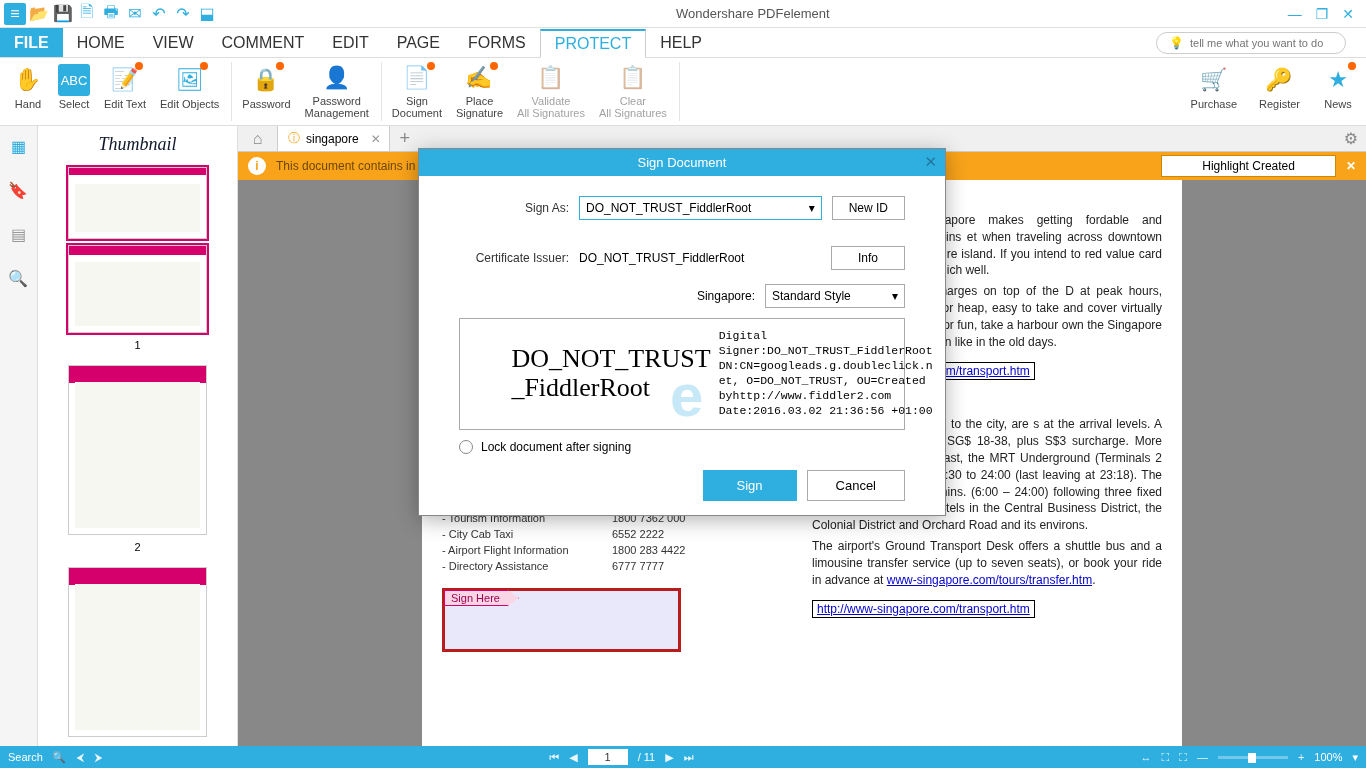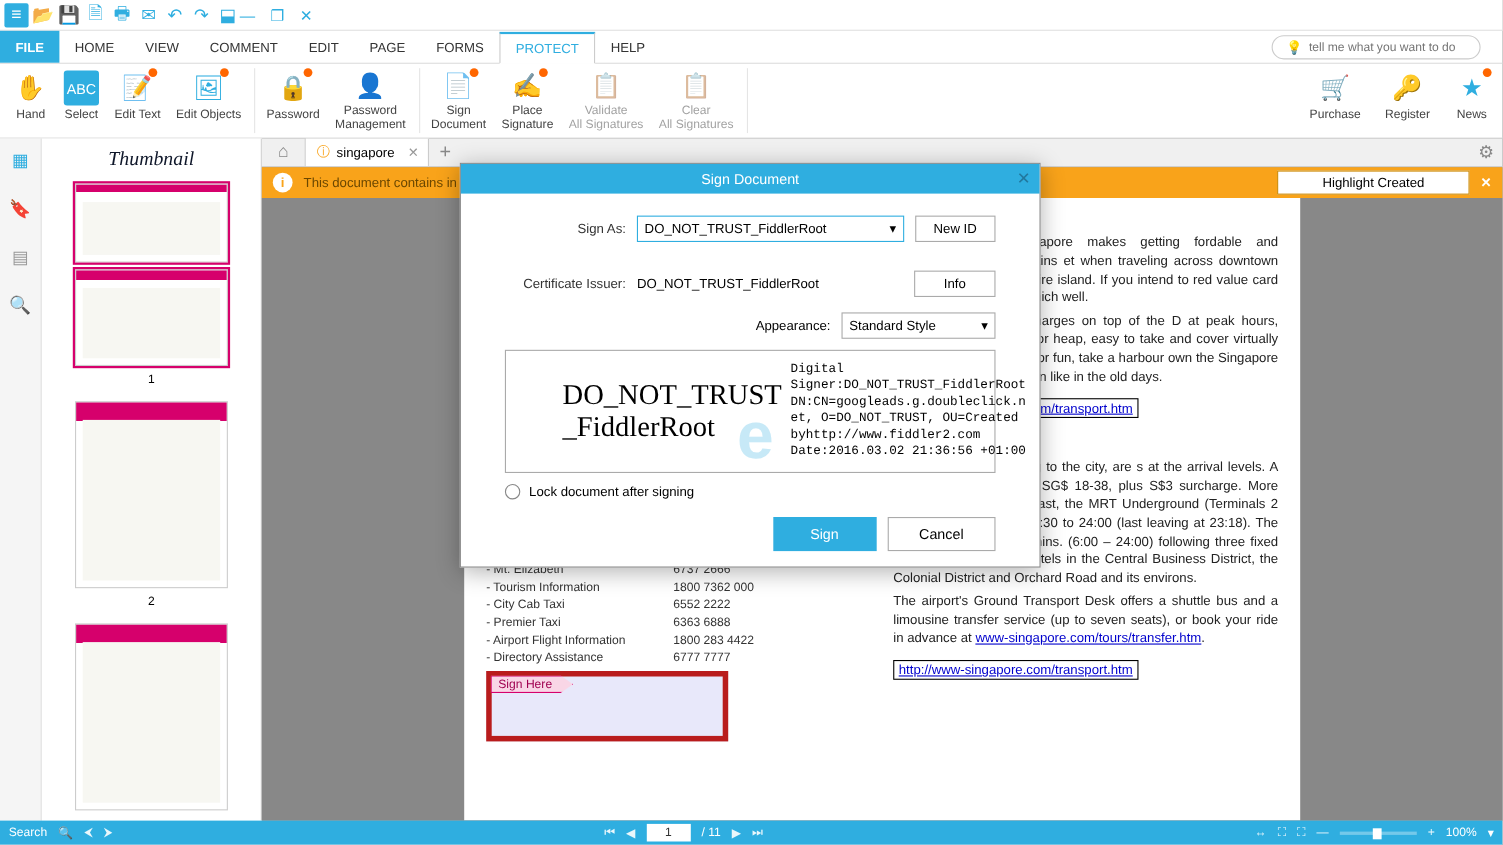--- a/index.html
+++ b/index.html
@@ -9,21 +9,21 @@
 .titlebar { height: 28px; background: #fff; display: flex; align-items: center; border-bottom: 1px solid #e0e0e0; }
 .titlebar-left { display: flex; align-items: center; gap: 2px; padding-left: 4px; }
 .titlebar-icon { width: 22px; height: 22px; display: flex; align-items: center; justify-content: center; color: #2faee0; font-size: 16px; cursor: pointer; }
 .titlebar-icon.menu { background: #2faee0; color: #fff; border-radius: 2px; }
 .app-title { flex: 1; text-align: center; font-size: 13px; color: #555; }
 .window-controls { display: flex; gap: 14px; padding-right: 12px; color: #2faee0; font-size: 14px; }
 .window-controls span { cursor: pointer; }
 
 
 .menubar { height: 30px; display: flex; align-items: stretch; border-bottom: 1px solid #ddd; }
-.menu-tab { padding: 0 14px; display: flex; align-items: center; font-size: 12px; color: #333; cursor: pointer; }
+.menu-tab { padding: 0 14px; display: flex; align-items: center; font-size: 16px; color: #333; cursor: pointer; }
 .menu-tab.file { background: #2faee0; color: #fff; font-weight: bold; }
 .menu-tab.active { color: #2faee0; border: 1px solid #ccc; border-bottom: 1px solid #fff; border-top: 2px solid #2faee0; position: relative; top: 1px; background: #fff; }
 .search-help { margin-left: auto; margin-right: 20px; display: flex; align-items: center; border: 1px solid #ccc; border-radius: 12px; padding: 2px 12px; width: 190px; height: 22px; align-self: center; }
 .search-help-icon { color: #999; font-size: 12px; margin-right: 6px; }
 .search-help input { border: none; outline: none; font-size: 11px; width: 100%; color: #888; }
 
 
 .ribbon { height: 68px; display: flex; align-items: flex-start; padding: 4px 6px; border-bottom: 1px solid #ddd; gap: 4px; }
 .ribbon-group { display: flex; gap: 2px; border-right: 1px solid #e5e5e5; padding-right: 6px; height: 100%; }
 .ribbon-btn { display: flex; flex-direction: column; align-items: center; justify-content: flex-start; padding: 2px 6px; cursor: pointer; min-width: 40px; }
@@ -66,21 +66,21 @@
 .doc-cols { display:flex; gap:20px; height:100%; }
 .doc-col { flex:1; }
 .doc-col p { color:#222; text-align:justify; margin:4px 0; line-height:1.4; }
 .doc-col h3 { color:#ff8c00; font-size:14px; margin:10px 0 4px 0; font-weight:bold;}
 .doc-link { color:#0000cc; text-decoration:underline; }
 .link-box { border:1px solid #000; padding:1px 4px; display:inline-block; background:#fff; margin-top:8px;}
 .contact-rows { margin-top: 330px; font-size:11px;}
 .contact-rows div { display:flex; padding:2px 0;}
 .contact-rows .clabel { width:170px; color:#333;}
 .contact-rows .cval { color:#333;}
-.sign-here-box { margin-top:4px; width:220px; height:64px; border:5px solid #b91c1c; background:#e8e8fa; position:relative;}
+.sign-here-box { margin-top:14px; width:239px; height:64px; border:3px solid #b91c1c; background:#e8e8fa; position:relative;}
 .sign-here-tag { position:absolute; top:-1px; left:-1px; background:#f9d6e6; border:1px solid #d6006c; padding:1px 18px 1px 6px; font-size:11px; color:#a00050; clip-path: polygon(0 0, 85% 0, 100% 50%, 85% 100%, 0 100%);}
 .sigicon{display:inline-block;width:26px;height:22px;background:#f9c23c;border-radius:3px;vertical-align:middle;margin-left:6px;position:relative;top:-2px;}
 .modal { position:absolute; top:148px; left:418px; width:528px; background:#fff; border:1px solid #888; box-shadow:0 4px 20px rgba(0,0,0,0.3); }
 .modal-title { background:#2faee0; color:#fff; text-align:center; padding:6px 0; font-size:13px; position:relative;}
 .modal-title .mclose{ position:absolute; right:8px; top:4px; color:#22789e; cursor:pointer; font-size:15px;}
 .modal-body { padding: 20px 40px 14px 40px; font-size:12px; }
 .form-row { display:flex; align-items:center; margin-bottom:14px; gap:10px;}
 .form-row label { width:110px; text-align:right; color:#333;}
 .form-row .sel { flex:1; height:24px; border:1px solid #2faee0; padding:0 6px; display:flex; align-items:center; justify-content:space-between; cursor:pointer;}
 .form-row .txt { flex:1;}
@@ -115,20 +115,21 @@
     <span class="titlebar-icon menu">≡</span>
     <span class="titlebar-icon">📂</span>
     <span class="titlebar-icon">💾</span>
     <span class="titlebar-icon">🗎</span>
     <span class="titlebar-icon">🖶</span>
     <span class="titlebar-icon">✉</span>
     <span class="titlebar-icon">↶</span>
     <span class="titlebar-icon">↷</span>
     <span class="titlebar-icon">⬓</span>
   </div>
+  <div class="app-title">Wondershare PDFelement</div>
   <div class="window-controls">
     <span>—</span>
     <span>❐</span>
     <span>✕</span>
   </div>
 </div>
 
 <div class="menubar">
   <div class="menu-tab file">FILE</div>
   <div class="menu-tab">HOME</div>
@@ -257,34 +258,26 @@
       <span>This document contains in</span>
       <button class="highlight-btn">Highlight Created</button>
       <span class="infobar-close">✕</span>
     </div>
     <div class="page-viewport">
       <div class="page">
         <div class="doc-cols">
           <div class="doc-col">
             <div class="contact-rows" id="contacts">
                 <div>
-                  <span class="clabel">- Mt. Elizabeth</span>
-                  <span class="cval">6737 2666</span>
-                </div>
-                <div>
                   <span class="clabel">- Tourism Information</span>
                   <span class="cval">1800 7362 000</span>
                 </div>
                 <div>
                   <span class="clabel">- City Cab Taxi</span>
                   <span class="cval">6552 2222</span>
-                </div>
-                <div>
-                  <span class="clabel">- Premier Taxi</span>
-                  <span class="cval">6363 6888</span>
                 </div>
                 <div>
                   <span class="clabel">- Airport Flight Information</span>
                   <span class="cval">1800 283 4422</span>
                 </div>
                 <div>
                   <span class="clabel">- Directory Assistance</span>
                   <span class="cval">6777 7777</span>
                 </div>
               </div>
@@ -322,21 +315,21 @@
           <span>▾</span>
         </div>
       <button class="form-btn">New ID</button>
     </div>
     <div class="form-row" style="margin-top:26px;">
       <label>Certificate Issuer:</label>
       <div class="txt">DO_NOT_TRUST_FiddlerRoot</div>
       <button class="form-btn" style="padding:4px 26px;">Info</button>
     </div>
     <div class="appearance-row">
-      <label>Appearance:</label>
+      <label>Singapore:</label>
       <div class="sel">
           <span>Standard Style</span>
           <span>▾</span>
         </div>
     </div>
     <div class="sig-preview">
       <div class="sig-logo">e</div>
       <div class="sig-name">DO_NOT_TRUST
 _FiddlerRoot</div>
       <div class="sig-details">Digital

